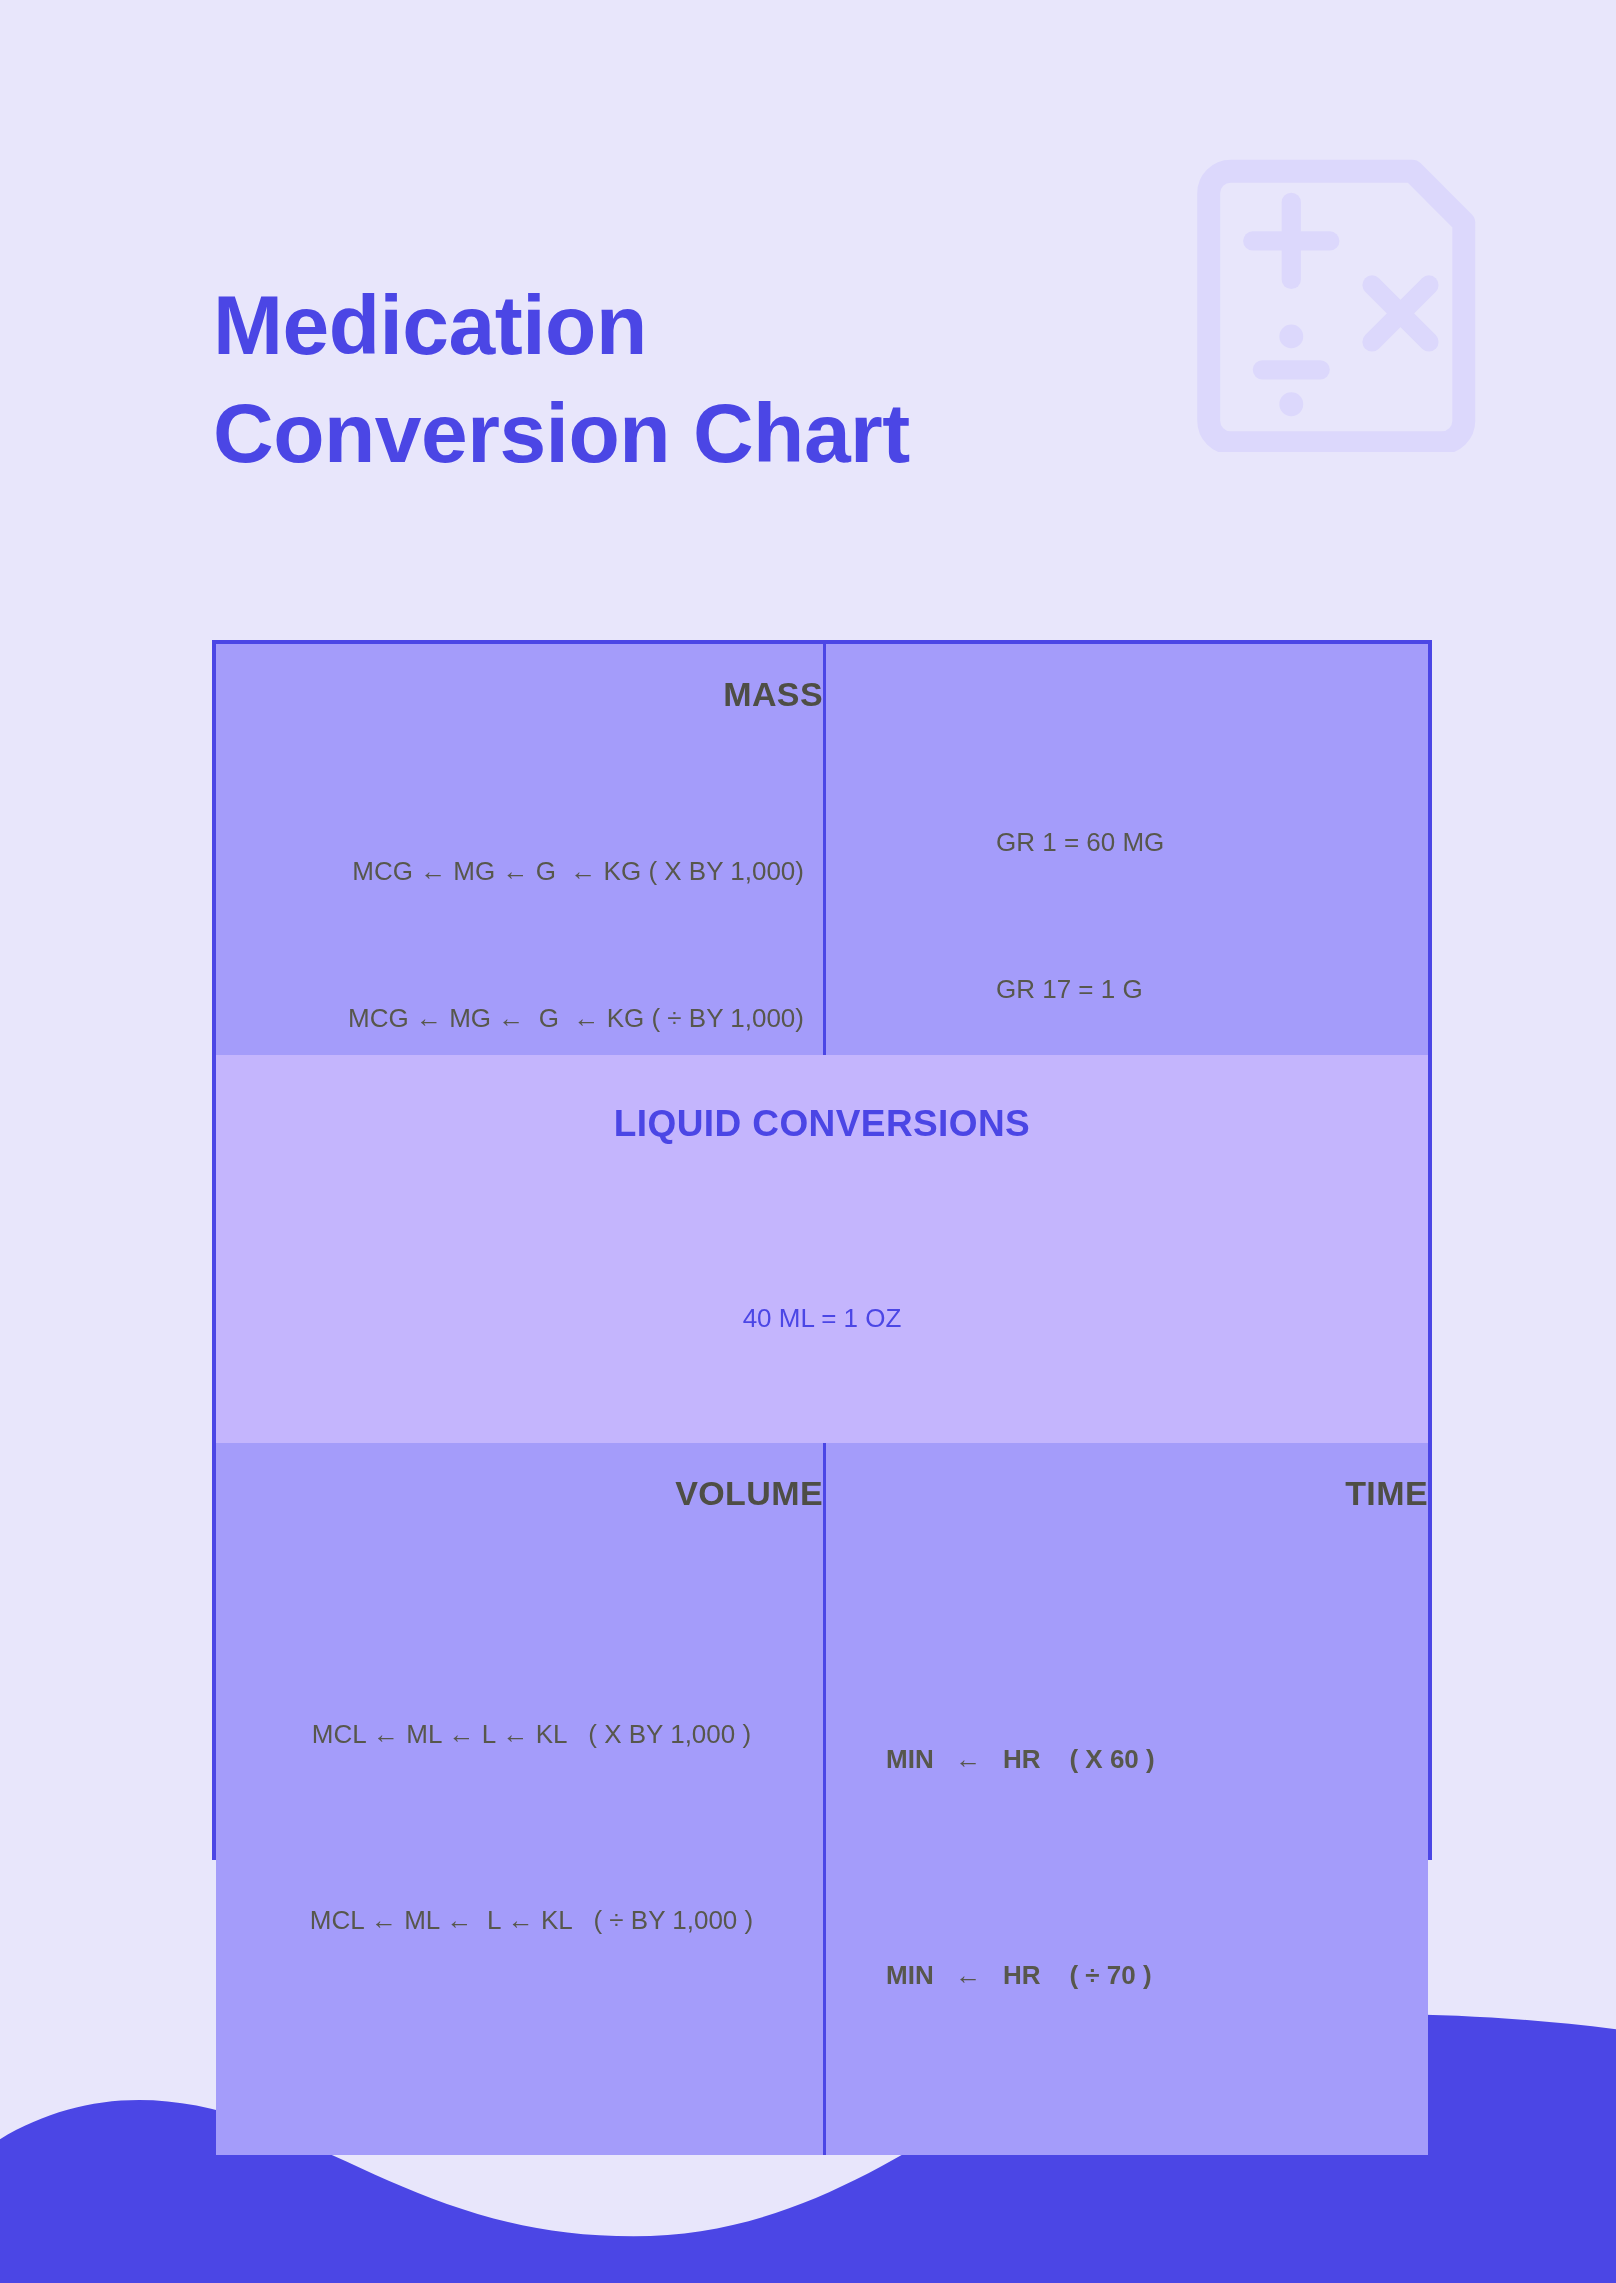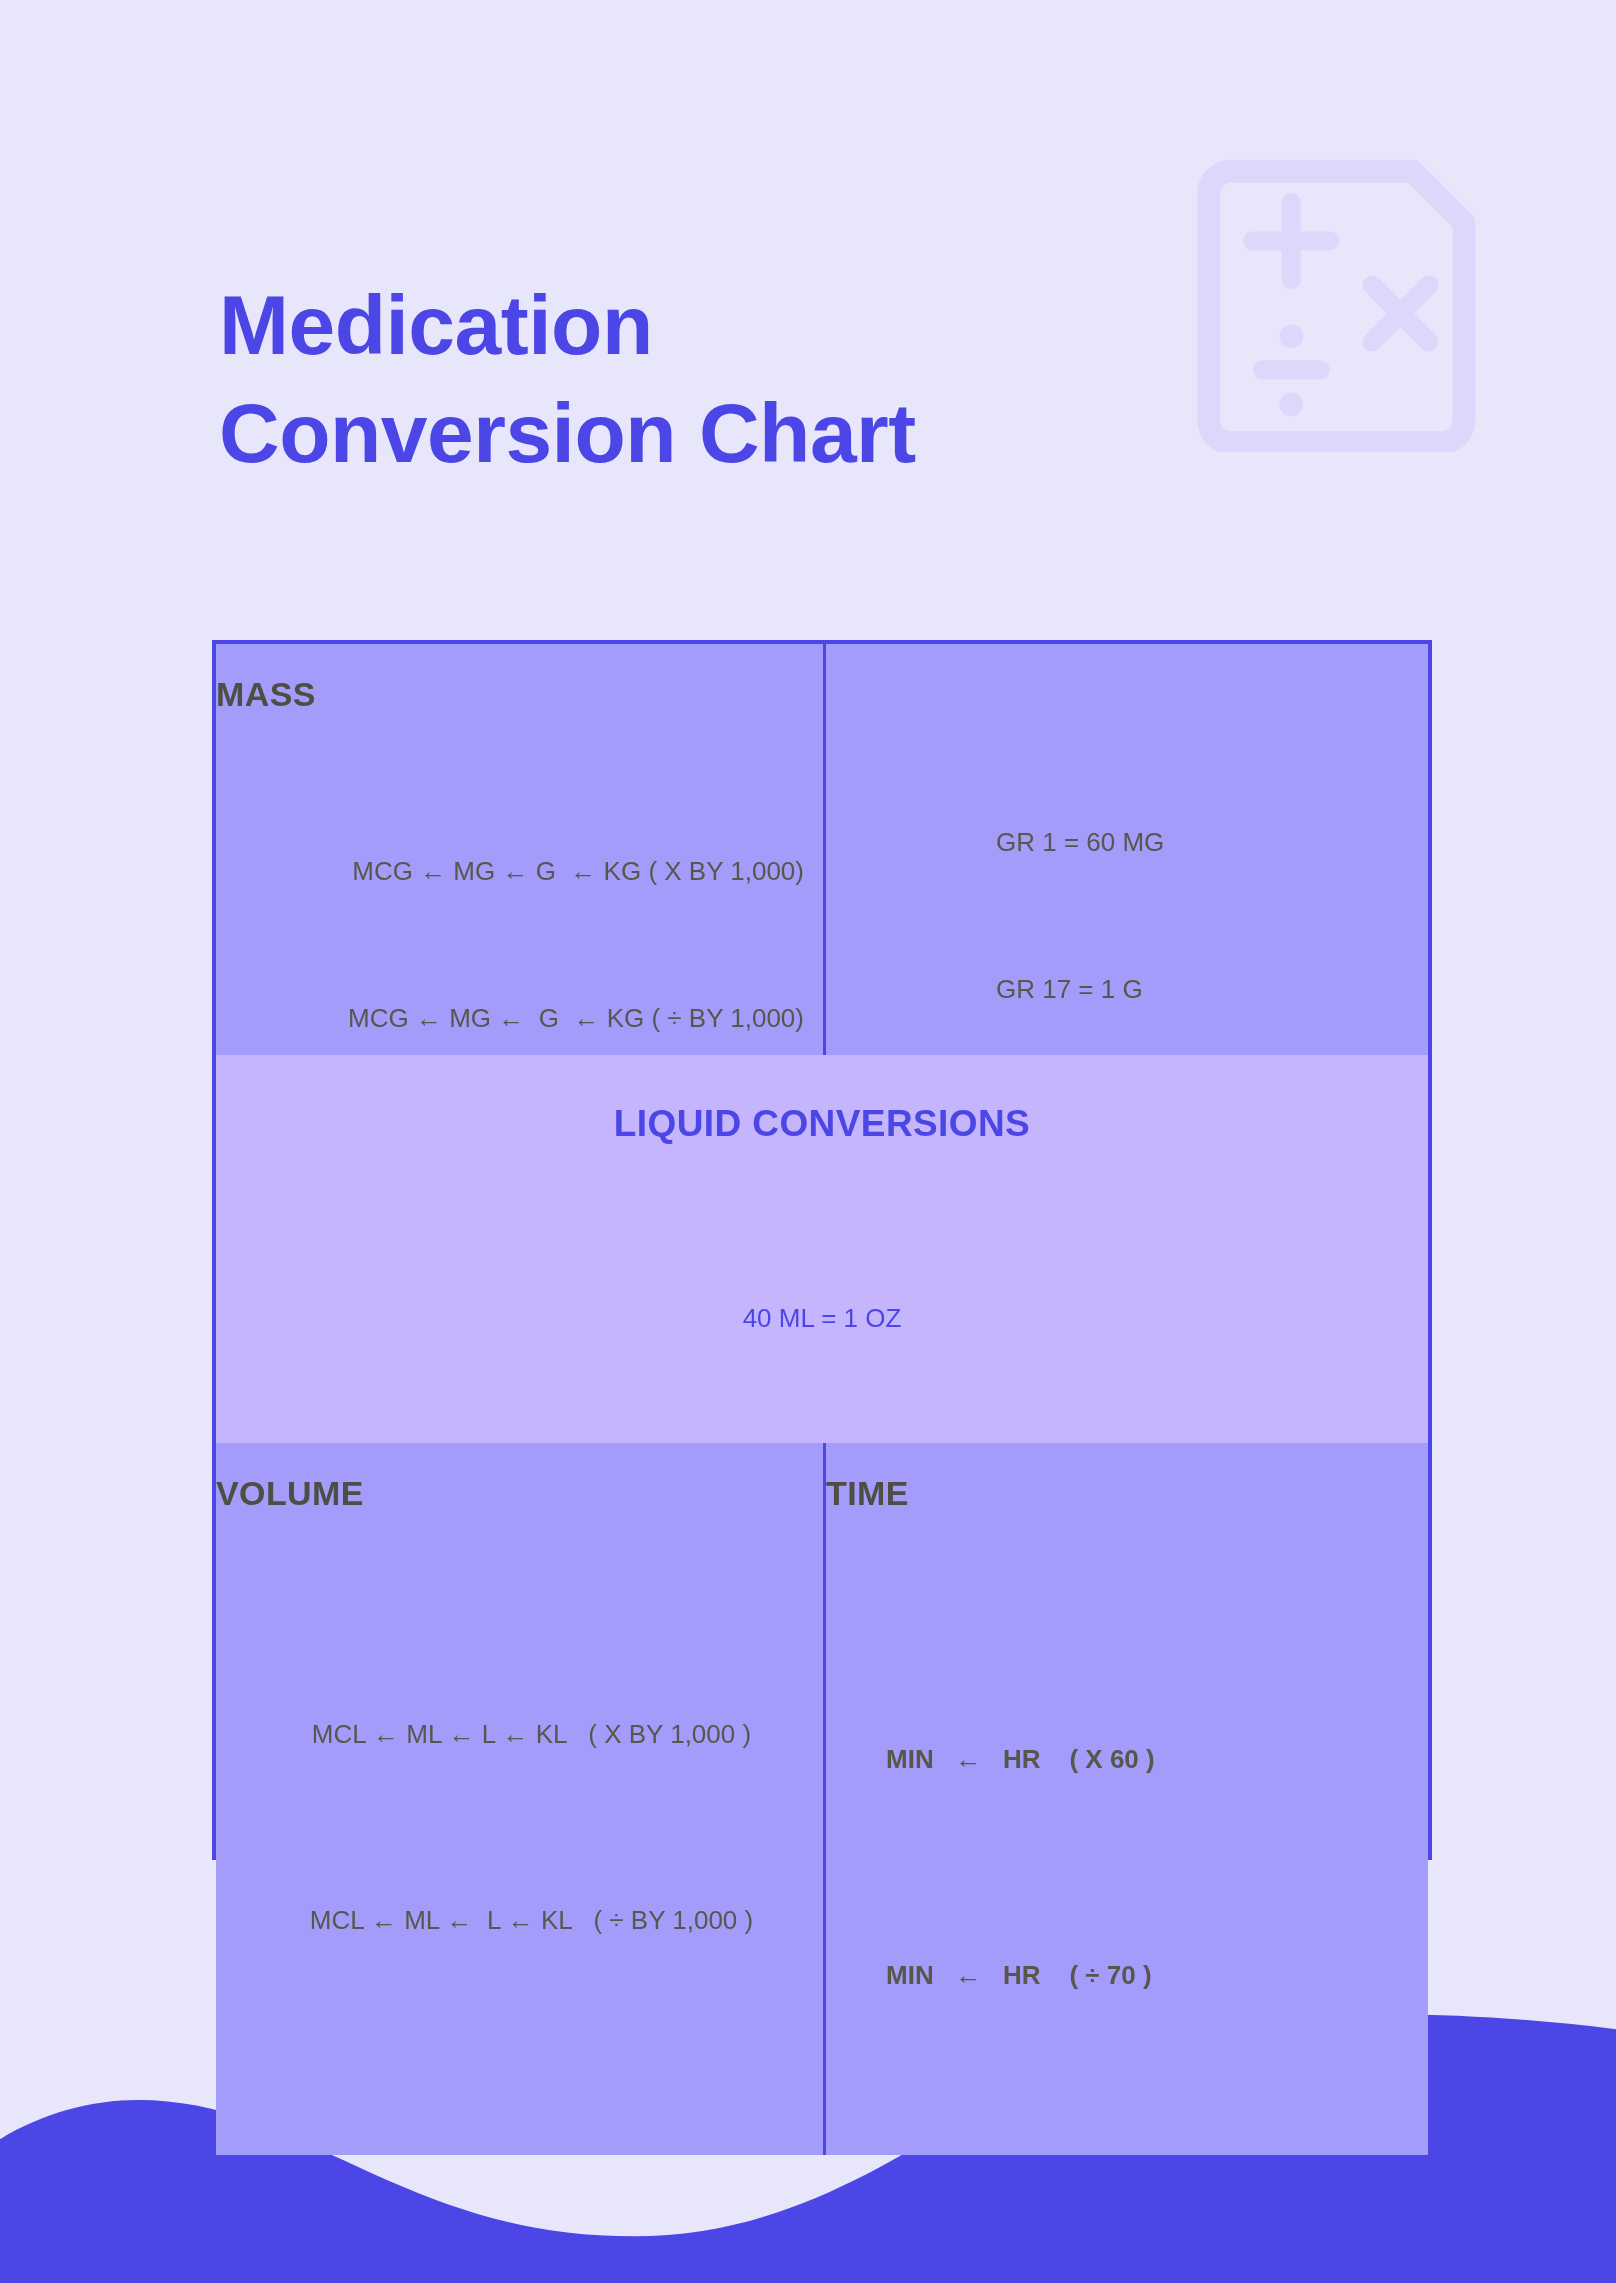--- a/index.html
+++ b/index.html
@@ -33,21 +33,21 @@
     left: 1192px;
     top: 140px;
     width: 294px;
     height: 312px;
     z-index: 1;
   }
 
   
   .page-title {
     position: absolute;
-    left: 219px;
+    left: 213px;
     top: 272px;
     width: 1010px;
     z-index: 2;
     color: #4B46E5;
     font-size: 84px;
     font-weight: bold;
     line-height: 1.28;
     letter-spacing: -0.5px;
   }
   .page-title .tline { display: block; white-space: nowrap; }
@@ -83,21 +83,21 @@
   .cell-right { flex: 1 1 auto; }
 
   .cell-liquid {
     width: 100%;
     background: #c4b5fd;
     padding-top: 48px;
   }
 
   
   .panel-title {
-    text-align: left;
+    text-align: right;
     font-size: 34px;
     font-weight: bold;
     color: #4E4E45;
     letter-spacing: 0.4px;
   }
   .panel-title-liquid {
     text-align: center;
     font-size: 37px;
     font-weight: bold;
     color: #4B46E5;

